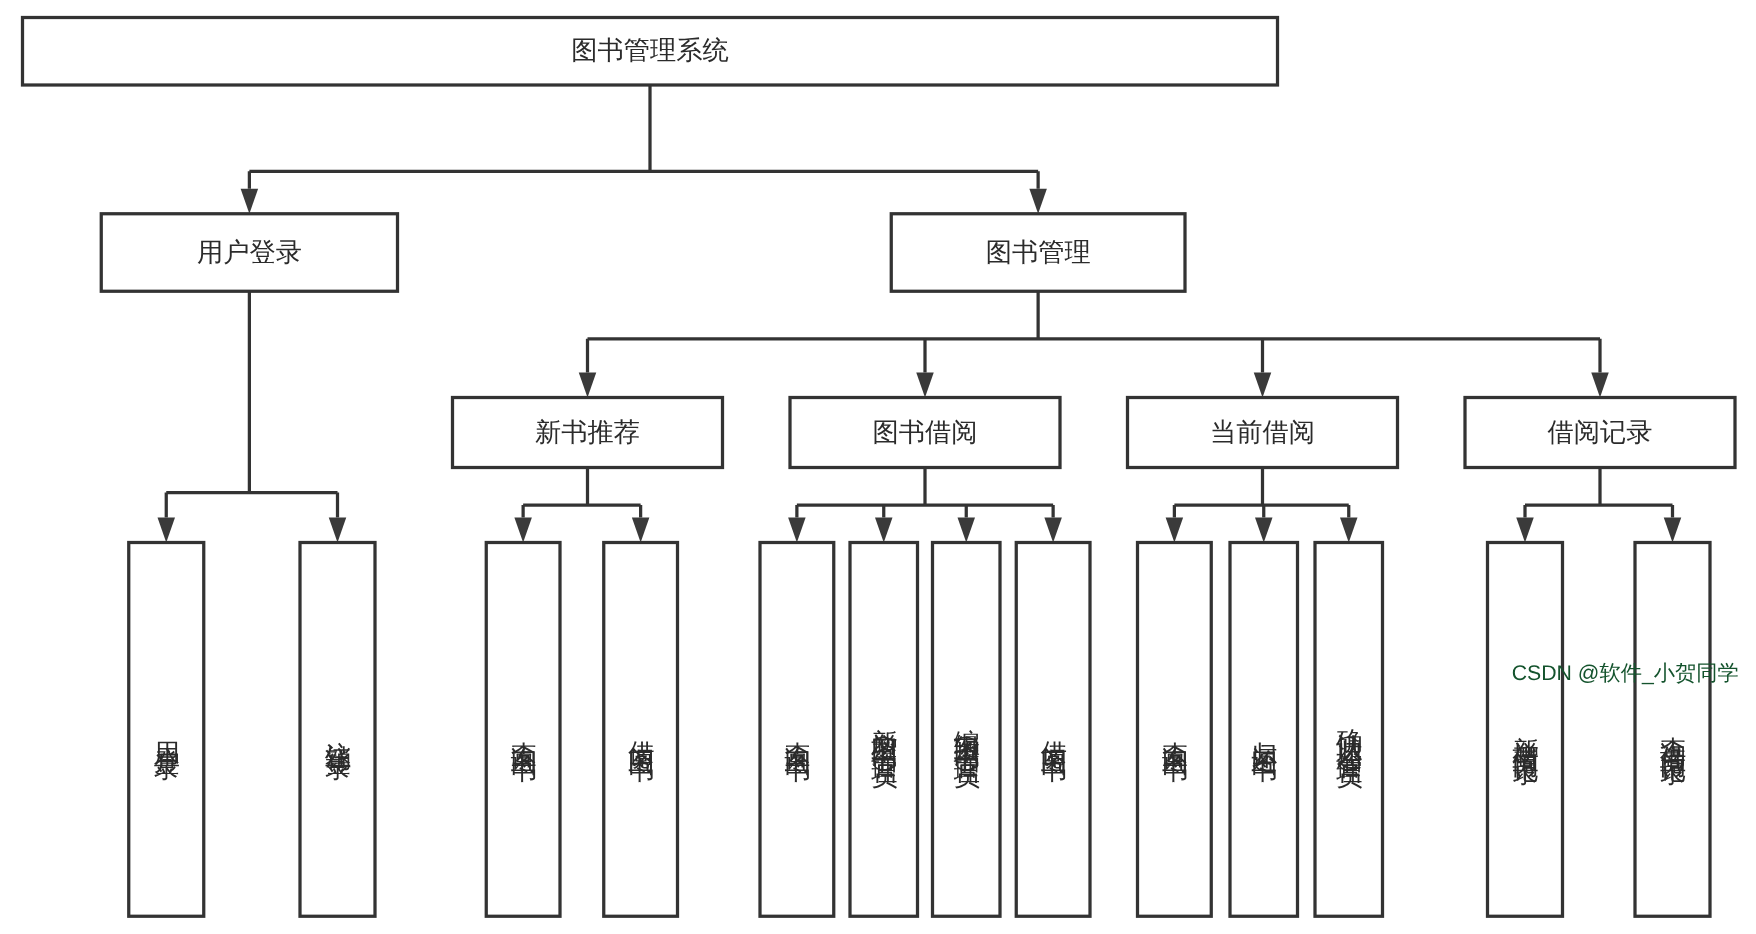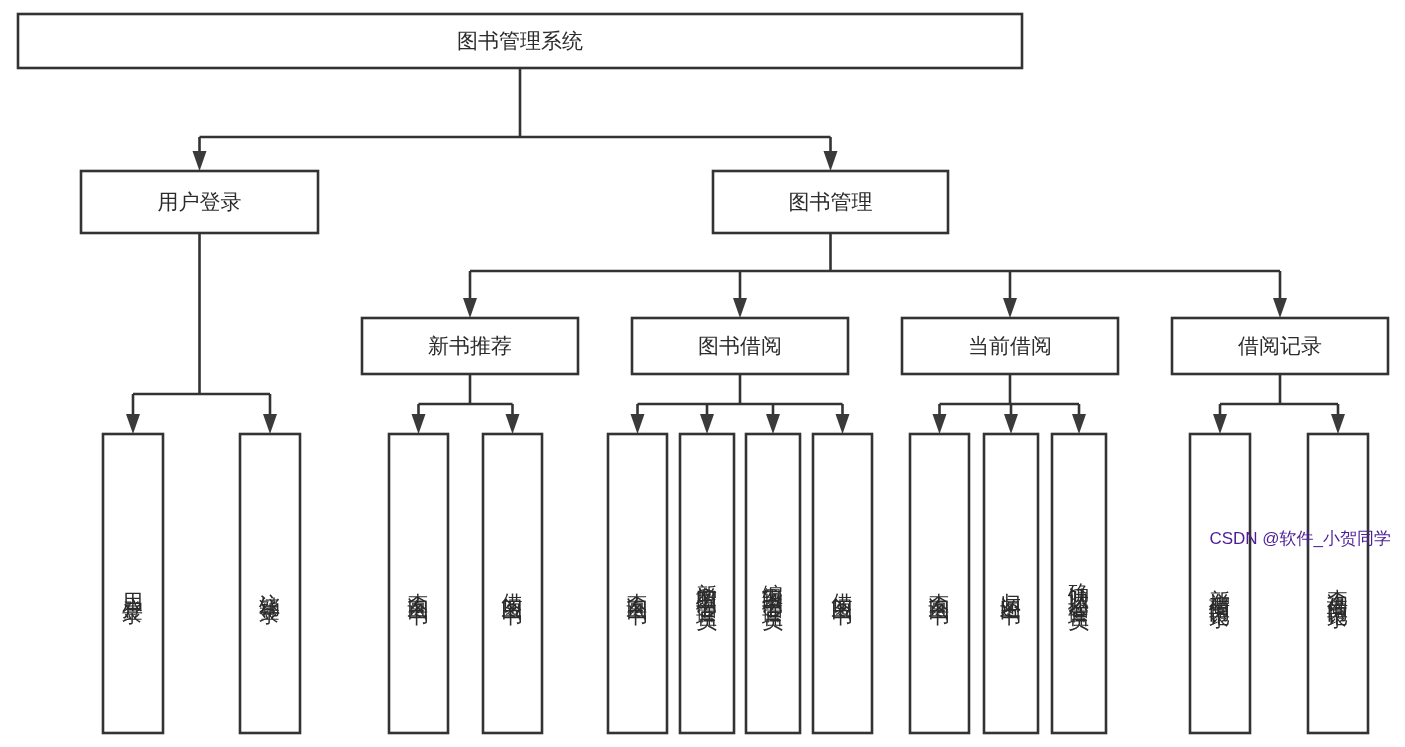--- a/index.html
+++ b/index.html
@@ -66,21 +66,21 @@
     letter-spacing: 4px;
     white-space: nowrap;
     text-align: center;
   }
   .watermark {
     position: absolute;
     right: 14px;
     bottom: 6px;
     font-family: "Liberation Sans", "DejaVu Sans", sans-serif;
     font-size: 17px;
-    color: #4c1d95;
+    color: #14532d;
     white-space: nowrap;
     user-select: none;
   }
 </style>
 </head>
 <body>
 
 <div id="diagram-root">
 
   <svg id="flow" viewBox="0 0 1405 747">

